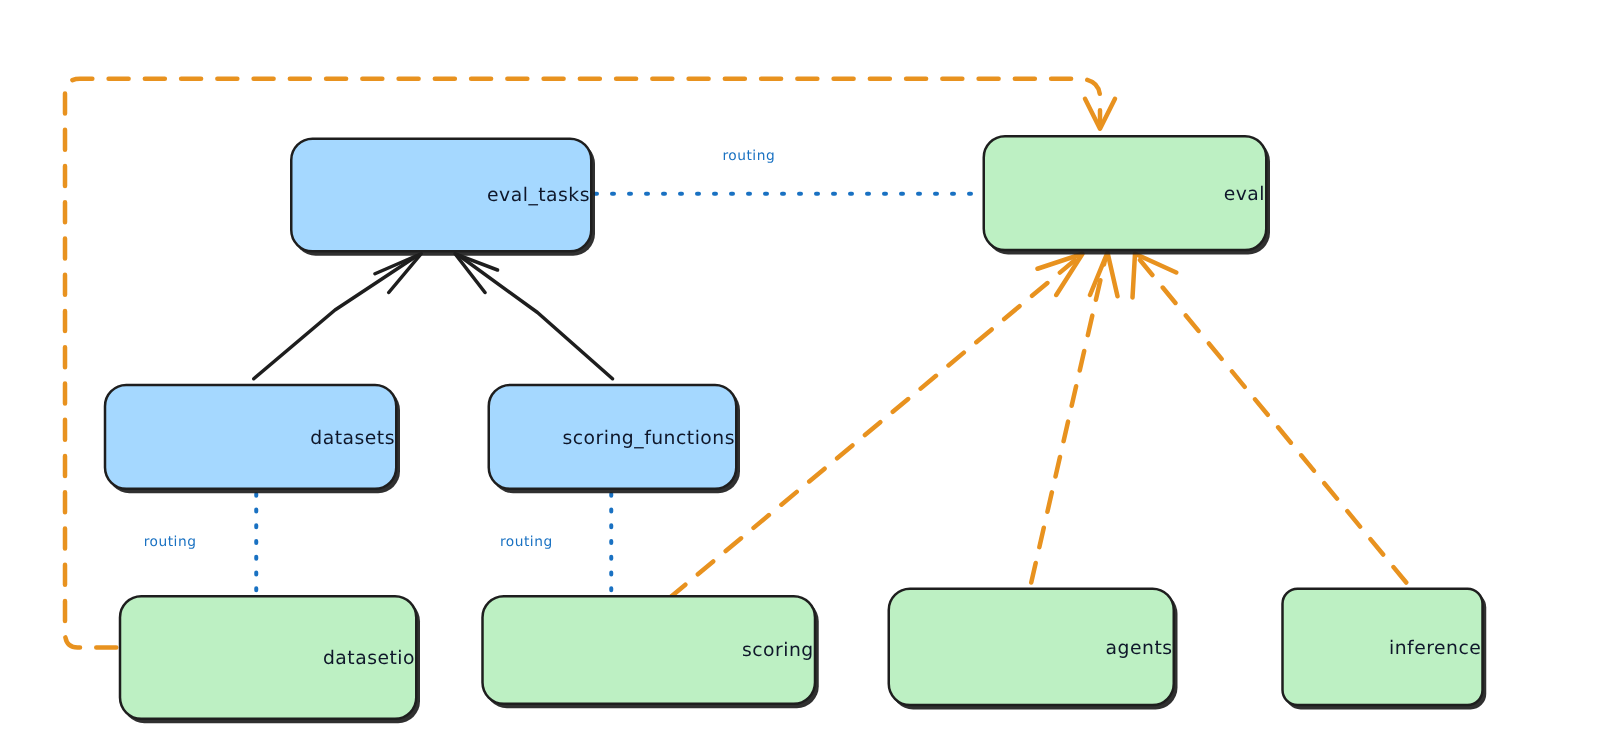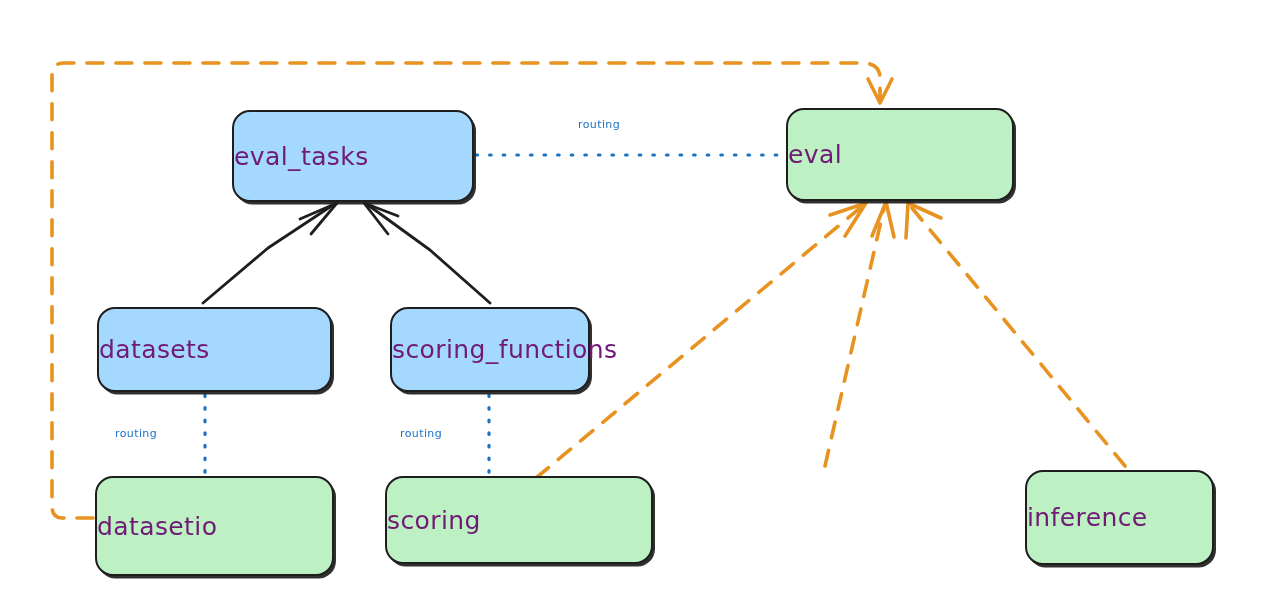--- a/index.html
+++ b/index.html
@@ -20,27 +20,27 @@
     left: 0; top: 0;
     width: 1280px;
     height: 596px;
     pointer-events: none;
   }
   .node {
     position: absolute;
     box-sizing: border-box;
     display: flex;
     align-items: center;
-    justify-content: flex-start;
+    justify-content: flex-end;
     border: 2.6px solid #1e1e1e;
     border-radius: 18px;
     box-shadow: 2.5px 3px 0 -0.5px rgba(30,30,30,0.92);
-    font-size: 25px;
+    font-size: 15px;
     letter-spacing: 0.4px;
-    color: #701a75;
+    color: #0f172a;
     z-index: 3;
   }
   .node-blue { background: #a5d8ff; }
   .node-green { background: #bdf0c3; }
   .node-label {
     pointer-events: none;
     white-space: nowrap;
   }
   .edge-label {
     position: absolute;
@@ -103,38 +103,41 @@
   </svg>
 
   <div class="node node-blue" style="left:232px; top:110px; width:242px; height:92px;">
     <span class="node-label">eval_tasks</span>
   </div>
 
   <div class="node node-green" style="left:786px; top:108px; width:228px; height:93px;">
     <span class="node-label">eval</span>
   </div>
 
-  <div class="node node-blue" style="left:97px; top:307px; width:235px; height:85px;">
+  <div class="node node-blue" style="left:83px; top:307px; width:235px; height:85px;">
     <span class="node-label">datasets</span>
   </div>
 
   <div class="node node-blue" style="left:390px; top:307px; width:200px; height:85px;">
     <span class="node-label">scoring_functions</span>
   </div>
 
   <div class="node node-green" style="left:95px; top:476px; width:239px; height:100px;">
     <span class="node-label">datasetio</span>
   </div>
 
   <div class="node node-green" style="left:385px; top:476px; width:268px; height:88px;">
     <span class="node-label">scoring</span>
   </div>
 
+  <div class="node node-green" style="left:710px; top:470px; width:230px; height:95px;">
+    <span class="node-label">agents</span>
+  </div>
 
-  <div class="node node-green" style="left:1025px; top:470px; width:189px; height:95px;">
+  <div class="node node-green" style="left:1025px; top:470px; width:162px; height:95px;border-radius:13px;">
     <span class="node-label">inference</span>
   </div>
 
   <div class="edge-label" style="left:578px; top:118px;">routing</div>
 
   <div class="edge-label" style="left:115px; top:427px;">routing</div>
 
   <div class="edge-label" style="left:400px; top:427px;">routing</div>
 
 </div>

